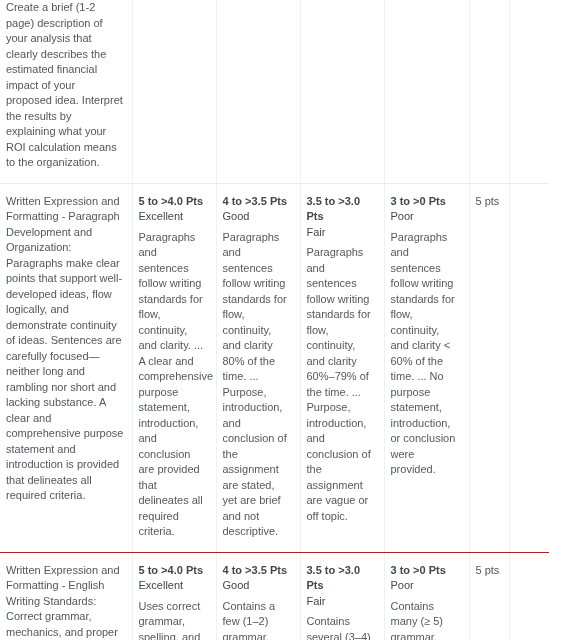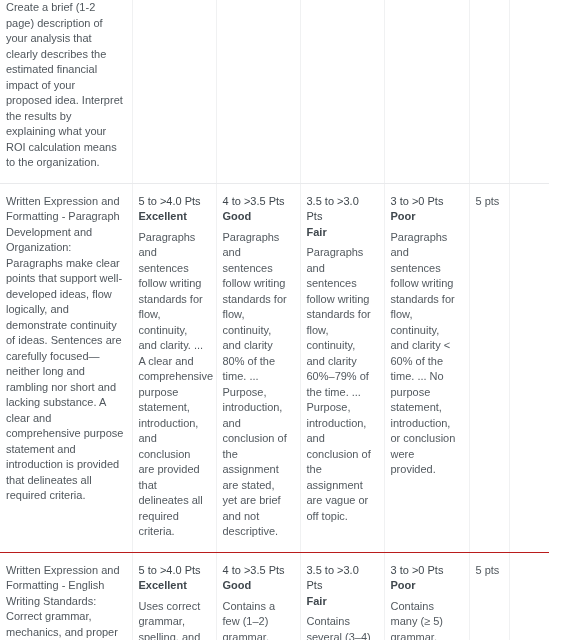--- a/index.html
+++ b/index.html
@@ -58,26 +58,26 @@
   table.rubric tr.last-row td {
     border-bottom: 3px solid #2d5566;
   }
 
   td.criterion-cell {
     padding-left: 22px;
     padding-right: 8px;
   }
 
   td.rating-cell .rating-points {
+    font-weight: bold;
+    color: #3f474d;
+    display: block;
+  }
+  td.rating-cell .rating-title {
     font-weight: normal;
-    color: #3f474d;
-    display: block;
-  }
-  td.rating-cell .rating-title {
-    font-weight: bold;
     color: #3f474d;
     display: block;
     margin-bottom: 5px;
   }
   td.rating-cell .rating-desc {
     display: block;
     color: #52595f;
   }
 
   td.pts-cell {

